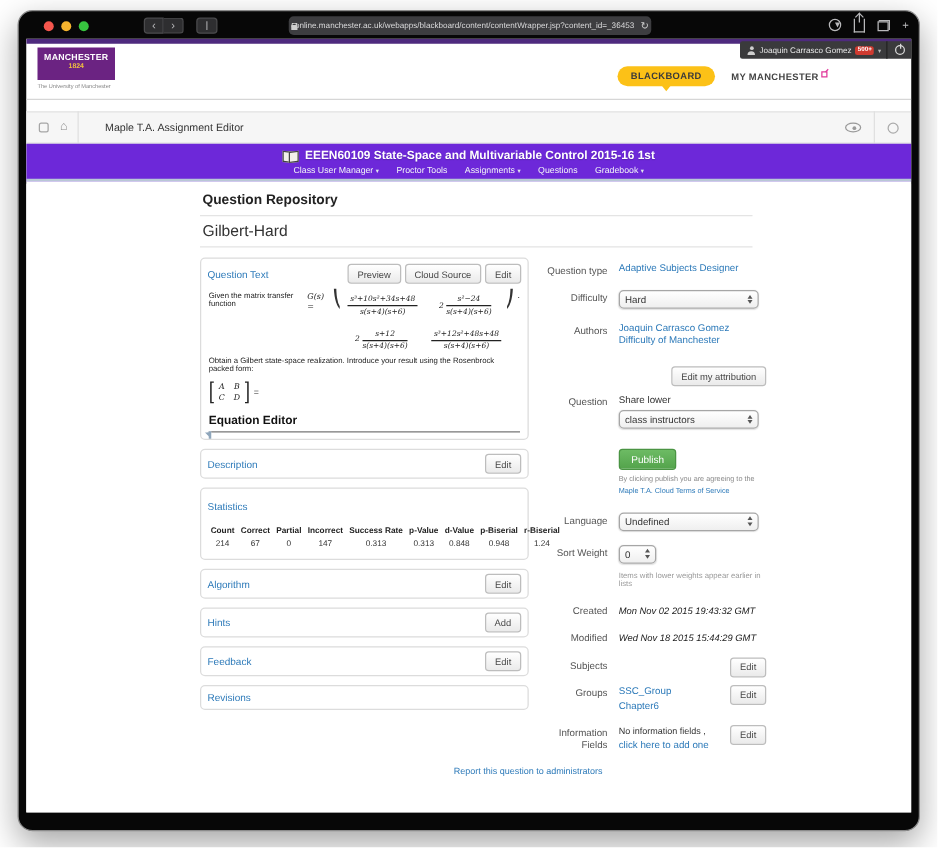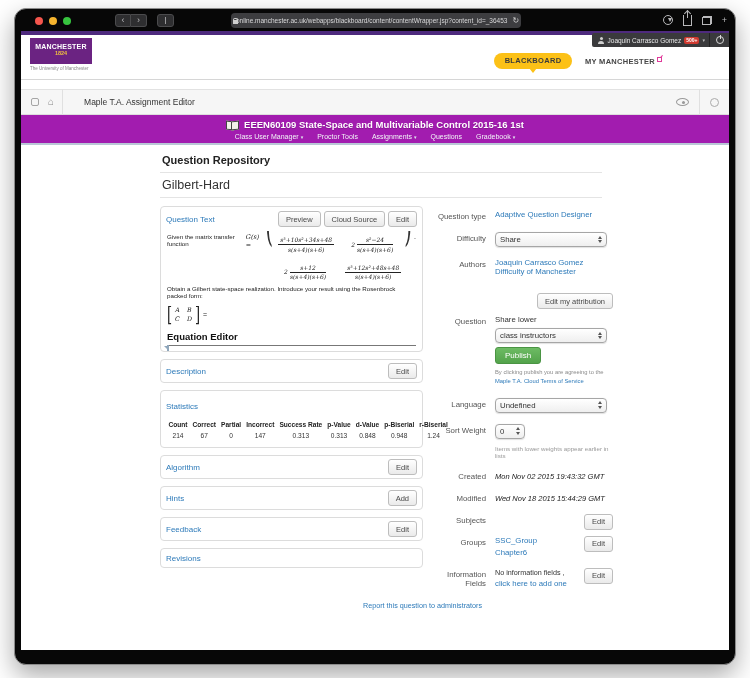--- a/index.html
+++ b/index.html
@@ -78,21 +78,21 @@
   .icon-home { font-size:10px; color:#8a8a8a; margin:0 8px 0 9px; line-height:10px; }
   .bc-sep { width:1px; height:26px; background:#e0e0e0; margin-right:9px; }
   .bc-title { font-size:8.5px; font-weight:normal; color:#333;padding-left:12px; }
   .bc-right { margin-left:auto; display:flex; align-items:center; height:100%; }
   .icon-eye { width:13px; height:8px; border:1px solid #9a9a9a; border-radius:50%; position:relative; margin-right:10px; }
   .icon-eye::after{content:""; position:absolute; left:4.5px; top:2px; width:3px; height:3px; border-radius:50%; background:#9a9a9a;}
   .bc-sep2 { width:1px; height:26px; background:#e0e0e0; }
   .icon-circle { width:9px; height:9px; border:1px solid #aaa; border-radius:50%; margin:0 10px; }
 
   
-  .coursebar { position:absolute; left:0; right:0; top:84px; height:30px; background:#a21caf;
+  .coursebar { position:absolute; left:0; right:0; top:84px; height:30px; background:#6d28d9;
                border-bottom:2px solid #b9c7d6; color:#fff; text-align:center; }
   .cb-line1 { display:flex; align-items:center; justify-content:center; gap:5px; padding-top:4px; }
   .icon-book { width:13px; height:9px; position:relative; }
   .icon-book::before{content:""; position:absolute; left:0; top:1px; width:6px; height:7px; background:#f3f1ea; border:0.5px solid #444; transform:skewY(7deg);}
   .icon-book::after{content:""; position:absolute; right:0; top:1px; width:6px; height:7px; background:#f3f1ea; border:0.5px solid #444; transform:skewY(-7deg);}
   .cb-title { font-size:9.5px; font-weight:bold; text-shadow:0 1px 1px rgba(0,0,0,.2); }
   .cb-menu { display:flex; justify-content:center; gap:14px; font-size:7px; margin-top:3px; color:#f2f5f8; }
   .cb-item { display:flex; align-items:center; gap:2px; }
   .cb-caret { font-size:5px; color:#dfe5ec; }
 
@@ -150,21 +150,21 @@
   .row-btn { position:absolute; right:0; top:0; }
   .sel { display:flex; align-items:center; border:1px solid #a6a6a6; border-radius:4px; height:15px;
          background:linear-gradient(#fff,#efefef); box-shadow:0 0.5px 1px rgba(0,0,0,.12);
          font-size:7.8px; color:#333; padding:0 4px; }
   .sel-wide { width:112px; } .sel-small { width:30px; }
   .stepper { margin-left:auto; display:flex; flex-direction:column; align-items:center; padding-left:4px; }
   .stepper .up { width:0; height:0; border:2.6px solid transparent; border-bottom:3.2px solid #555; margin-bottom:1.4px; }
   .stepper .down { width:0; height:0; border:2.6px solid transparent; border-top:3.2px solid #555; }
   .btn-attrib { margin-top:17px; float:right; }
   .btn-publish { display:inline-block; background:linear-gradient(#6dbb64,#53a34b); border:1px solid #4a9443;
-                 color:#fff; font-size:8px; padding:3px 9px; border-radius:3px; margin-top:4px; }
+                 color:#fff; font-size:8px; padding:3px 9px; border-radius:3px; margin-top:16px; }
   .fineprint { font-size:5.8px; color:#8a8a8a; margin-top:4px; width:118px; line-height:1.6; }
   .fineprint .blue-link { font-size:5.8px; }
   .note { font-size:6.2px; color:#999; margin-top:6px; }
   .dt-value { font-size:7.5px; color:#222; padding-top:2px;font-style:italic; }
   .group-links { display:flex; flex-direction:column; gap:3px; }
   .info-text { font-size:7.2px; color:#333; width:105px; line-height:1.5; }
   .report-link { font-size:7.2px; }
 </style>
 </head>
 <body>
@@ -385,28 +385,28 @@
               </div>
               <div class="srow">
                 <a class="blue-link">Revisions</a>
               </div>
             </div>
 
             <div class="rightcol">
 
               <div class="drow">
                 <span class="dlabel">Question type</span>
-                <span class="dval"><a class="blue-link">Adaptive Question Designer</a></span>
+                <span class="dval"><a class="blue-link">Adaptive Subjects Designer</a></span>
               </div>
 
               <div class="drow">
                 <span class="dlabel">Difficulty</span>
                 <span class="dval">
                   <span class="sel sel-wide">
-                    <span>Share</span>
+                    <span>Hard</span>
                     <span class="stepper">
                         <i class="up"></i>
                         <i class="down"></i>
                       </span>
                   </span>
                 </span>
               </div>
 
               <div class="drow" style="margin-bottom:6px;">
                 <span class="dlabel">Authors</span>

